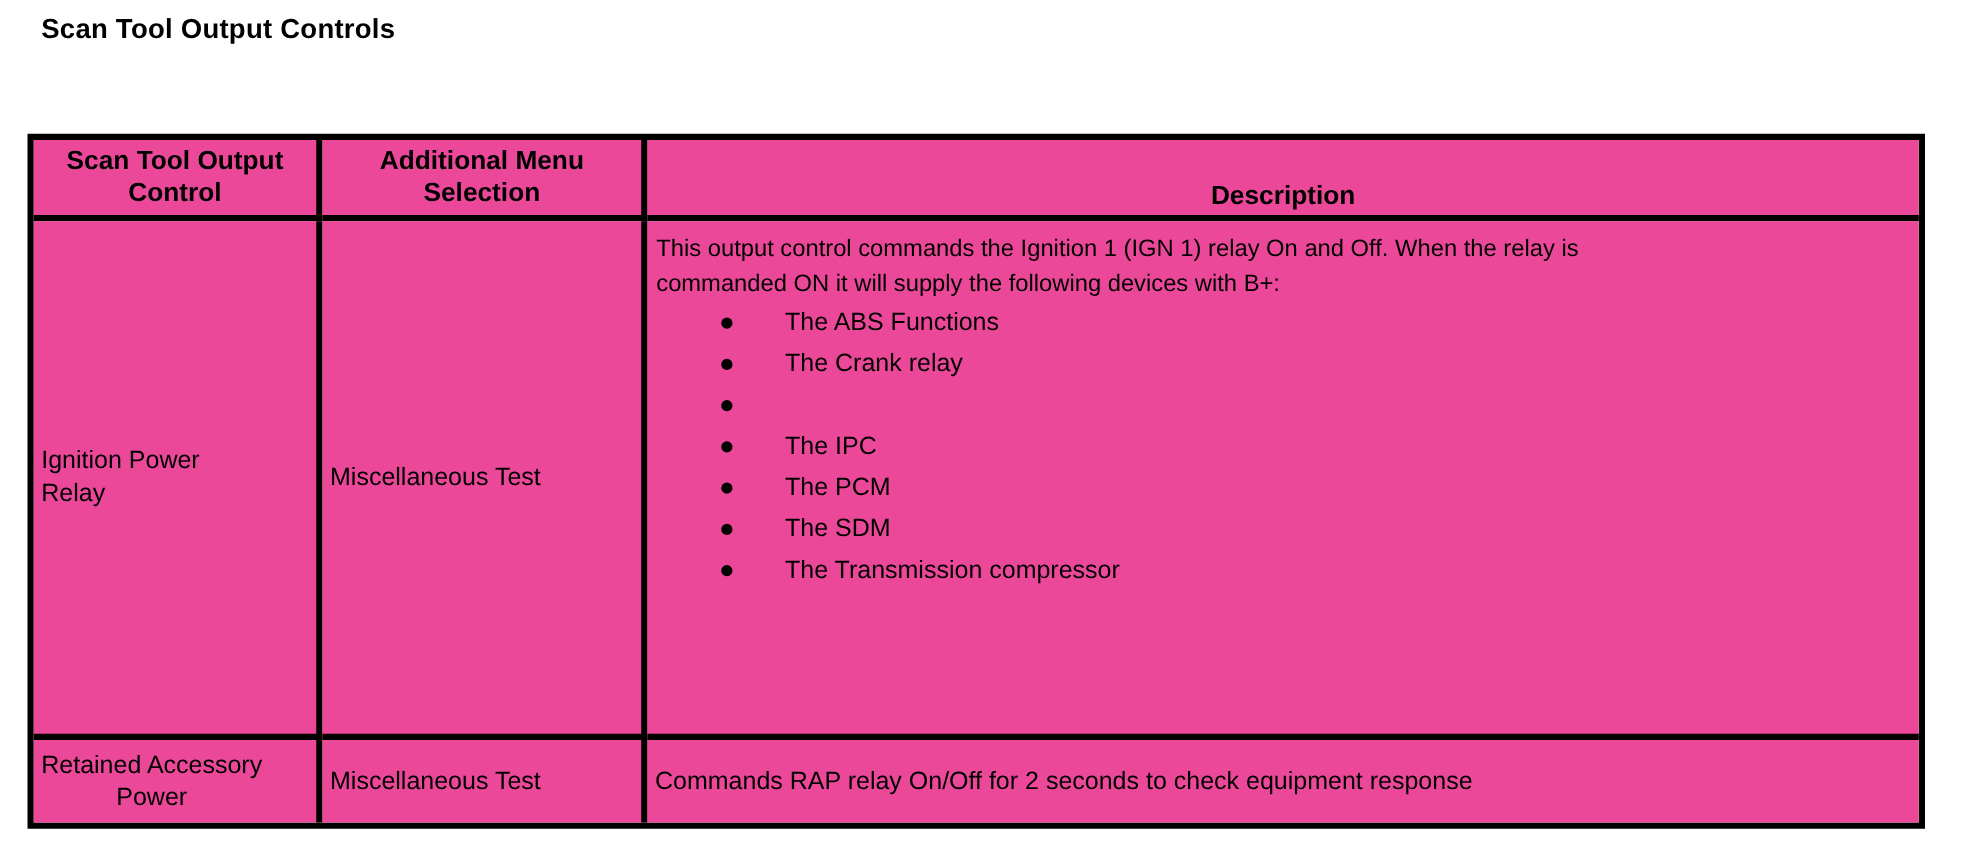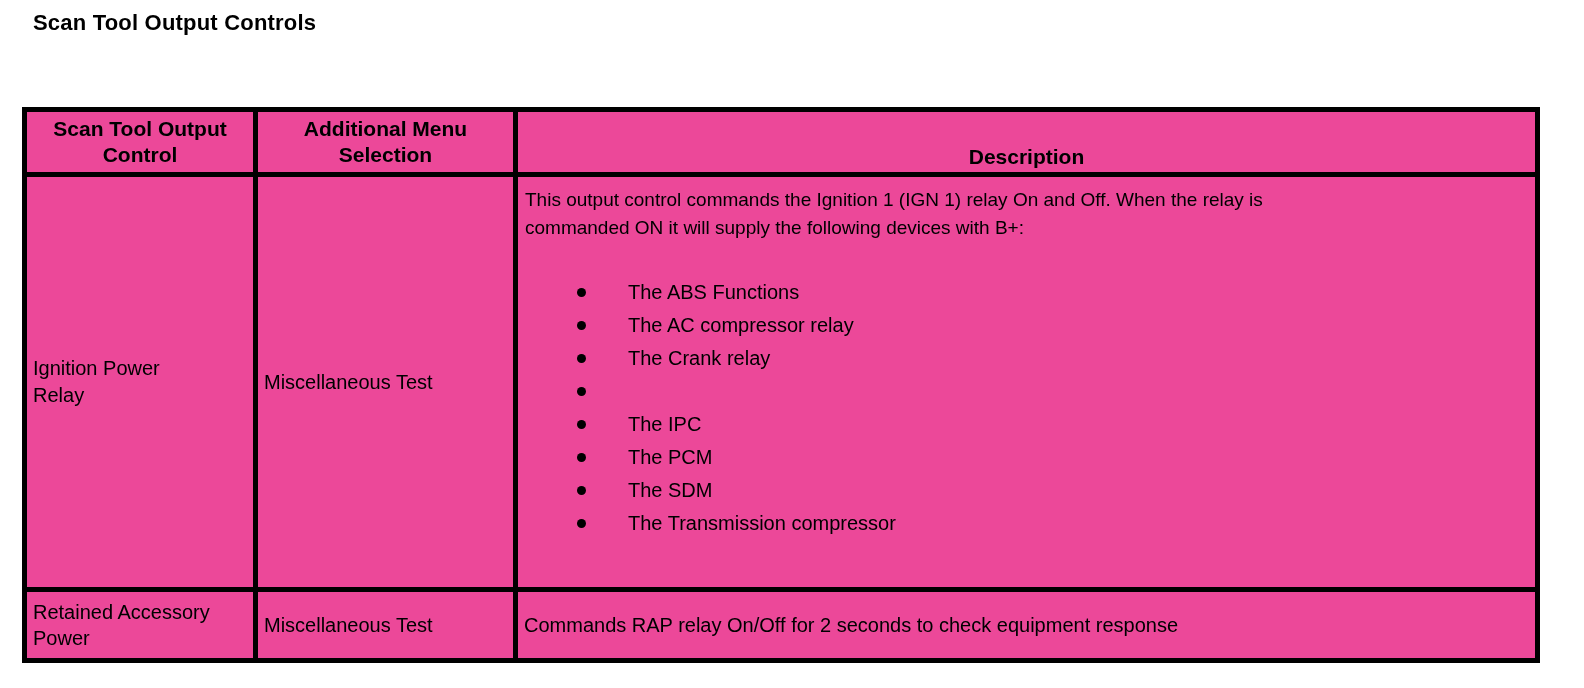--- a/index.html
+++ b/index.html
@@ -57,21 +57,21 @@
     padding-left: 6px;
     white-space: pre-line;
   }
 
   .desc-cell { padding: 9px 10px 0 7px; }
   .desc-intro {
     font-size: 19px;
     line-height: 28px;
     white-space: pre-line;
   }
-  .bullet-list { margin-top: 34px; }
+  .bullet-list { }
   .bullet-row {
     display: flex;
     align-items: center;
     height: 33px;
     padding-left: 52px;
     font-size: 20px;
   }
   .bullet-dot {
     width: 9px; height: 9px;
     border-radius: 50%;
@@ -107,24 +107,20 @@
     <div class="cell body-cell desc-cell bb">
       <div class="desc-intro">This output control commands the Ignition 1 (IGN 1) relay On and Off. When the relay is
 commanded ON it will supply the following devices with B+:</div>
       <div class="bullet-list">
         <div class="bullet-row">
           <span class="bullet-dot"></span>
           <span>The ABS Functions</span>
         </div>
         <div class="bullet-row">
           <span class="bullet-dot"></span>
-          <span>The AC compressor relay</span>
-        </div>
-        <div class="bullet-row">
-          <span class="bullet-dot"></span>
           <span>The Crank relay</span>
         </div>
         <div class="bullet-row">
           <span class="bullet-dot"></span>
         </div>
         <div class="bullet-row">
           <span class="bullet-dot"></span>
           <span>The IPC</span>
         </div>
         <div class="bullet-row">
@@ -135,19 +131,19 @@
           <span class="bullet-dot"></span>
           <span>The SDM</span>
         </div>
         <div class="bullet-row">
           <span class="bullet-dot"></span>
           <span>The Transmission compressor</span>
         </div>
       </div>
     </div>
 
-    <div class="cell body-cell v-center br" style="line-height:26px;">Retained Accessory
+    <div class="cell body-cell v-center br" style="line-height:26px;text-align:center;">Retained Accessory
 Power</div>
     <div class="cell body-cell v-center br">Miscellaneous Test</div>
     <div class="cell body-cell desc-single">Commands RAP relay On/Off for 2 seconds to check equipment response</div>
 
   </div>
 </div>
 
 </body></html>

